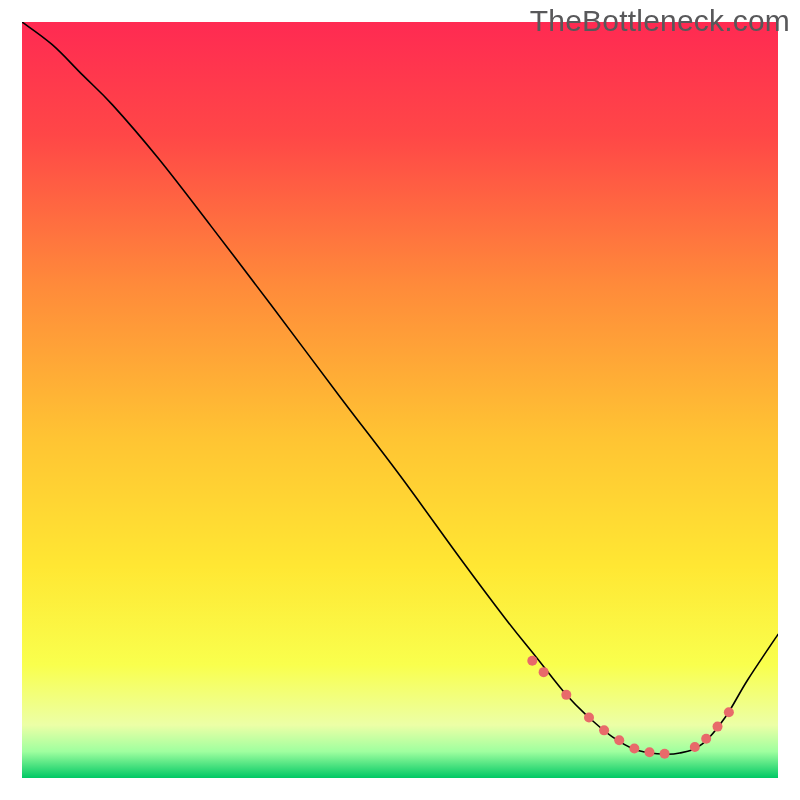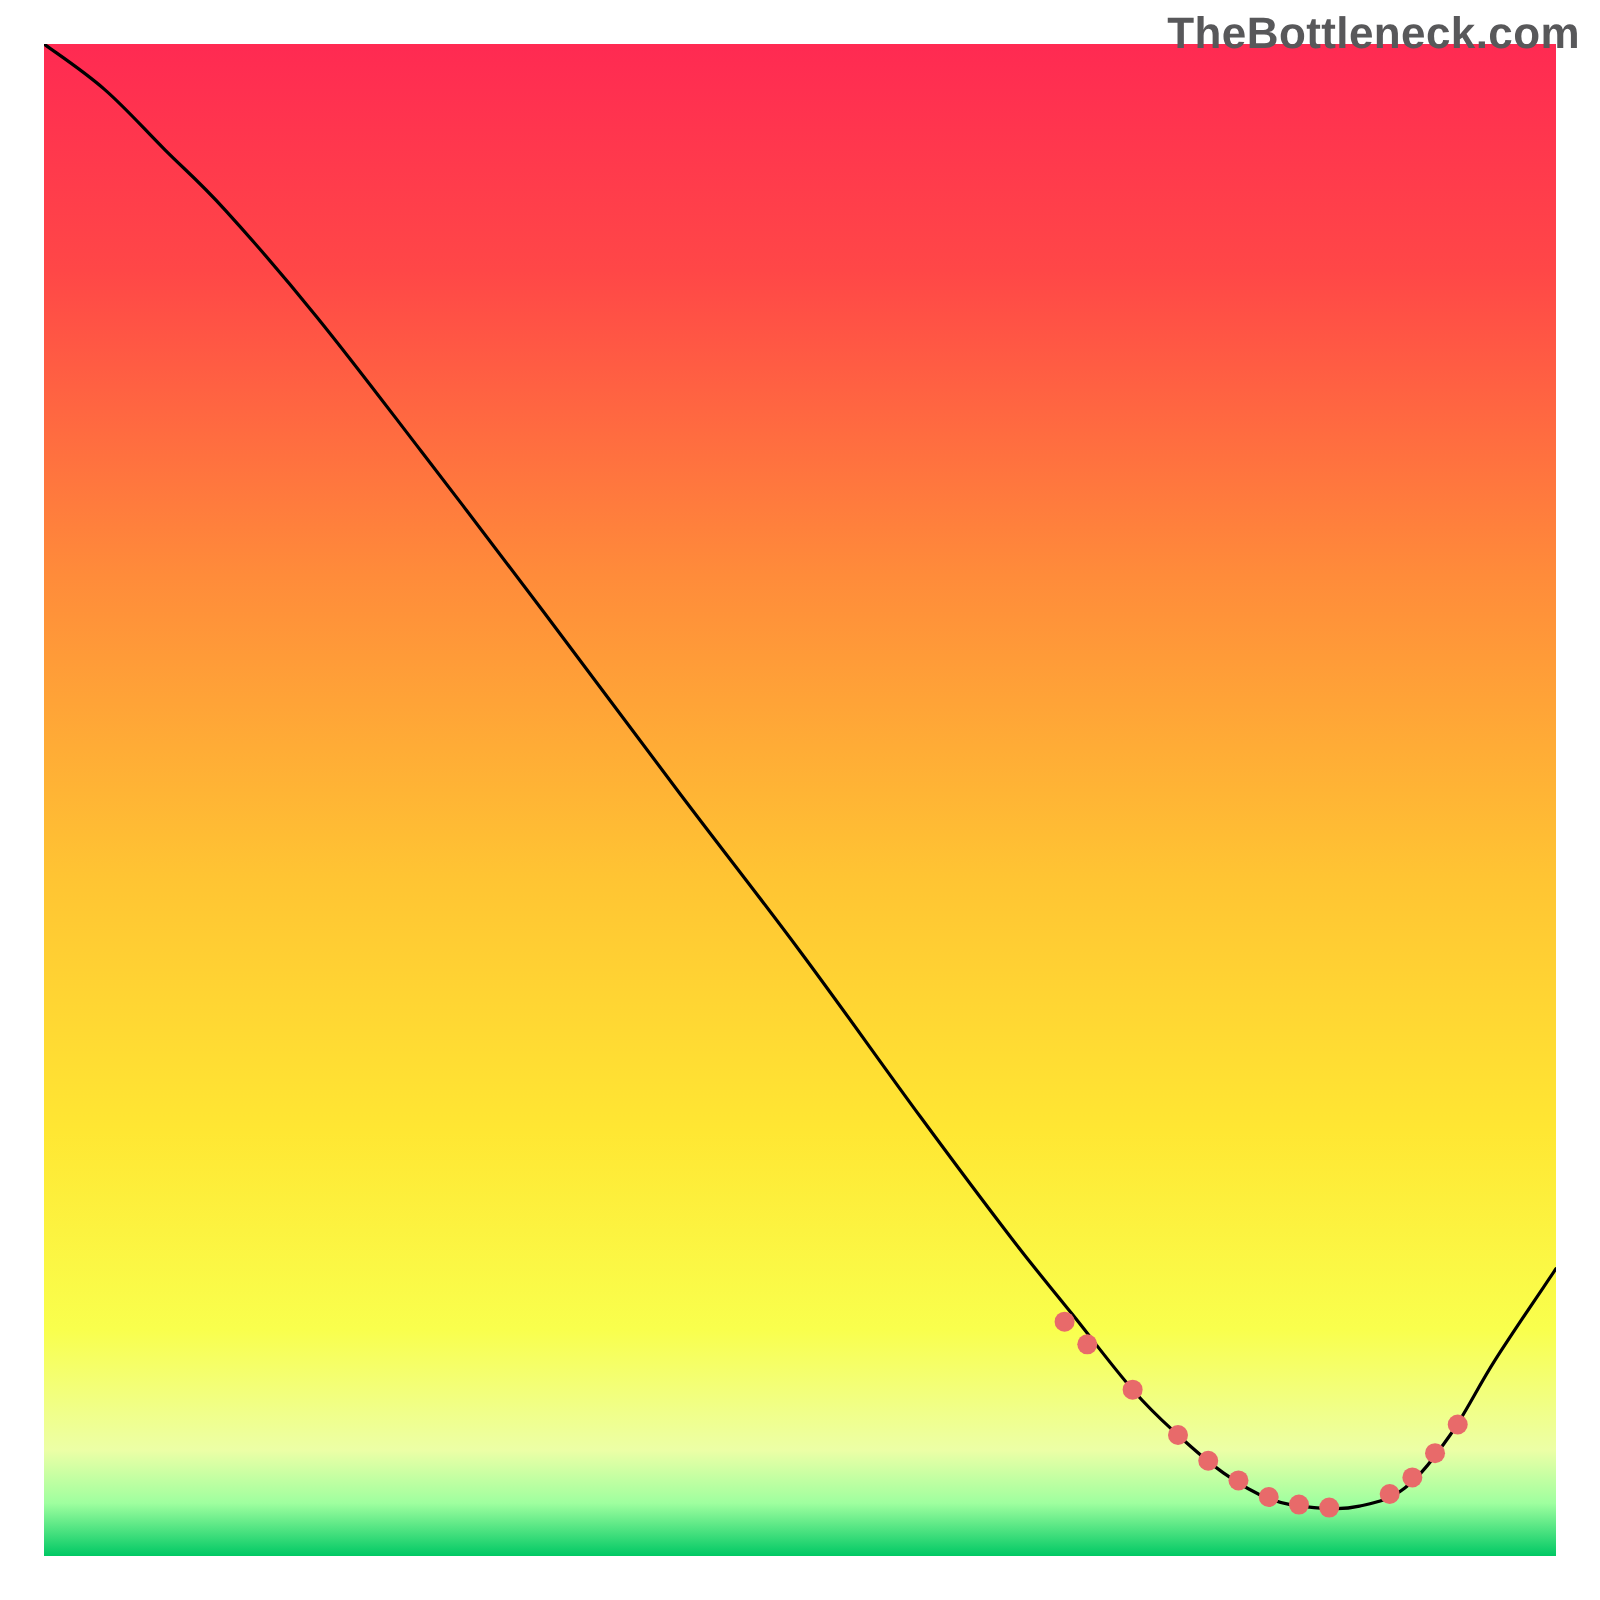--- a/index.html
+++ b/index.html
@@ -13,22 +13,22 @@
   }
   #container {
     position: relative;
     width: 800px;
     height: 800px;
   }
   #watermark {
     position: absolute;
     top: 4px;
     right: 10px;
-    font-size: 22px;
-    font-weight: 700;
+    font-size: 30px;
+    font-weight: 400;
     color: #58585a;
     z-index: 30;
     letter-spacing: 0.2px;
   }
   #plot-area {
     position: absolute;
     left: 22px;
     top: 22px;
     width: 756px;
     height: 756px;

